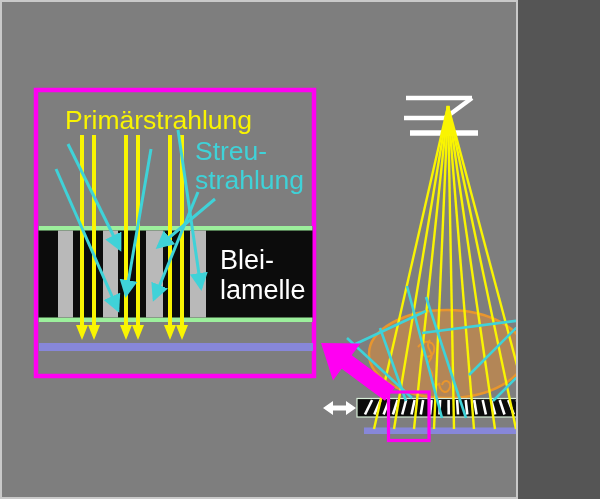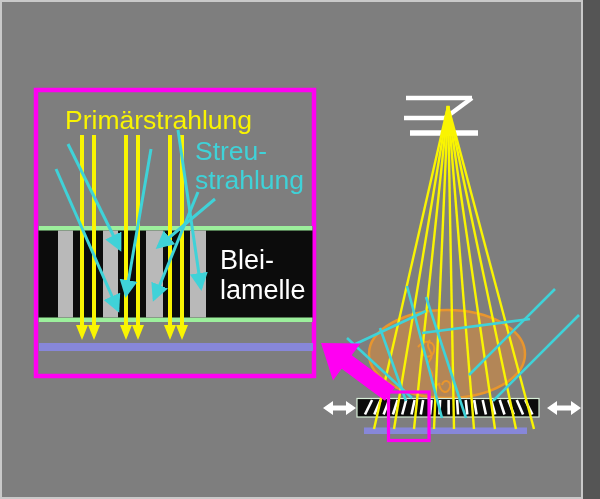--- a/index.html
+++ b/index.html
@@ -1,18 +1,18 @@
 <!DOCTYPE html>
 <html style="--bg: #7e7e7e; --yellow: #f9f402; --cyan: #3fd2d8; --magenta: #ff00f2; --green: #9cef9c; --purple: #8787d9; --orange: #e8962e; --orangefill: rgba(222,140,55,0.55); --white: #ffffff; --black: #0c0c0c; --slotgray: #b9b9b9;"><head>
 <meta charset="utf-8">
 <style>
   html,body{margin:0;padding:0;background:#555;}
   #stage{
     position:relative;
-    width:583px;height:499px;
+    width:518px;height:499px;
     background:var(--bg,#7e7e7e);
     box-sizing:border-box;
     border:2px solid #c9c9c9;
     overflow:hidden;
     font-family:"Liberation Sans", sans-serif;
   }
   svg{position:absolute;left:0;top:0;}
   text{font-family:"Liberation Sans", sans-serif;}
   .t-primary{fill:var(--yellow);font-size:26.5px;}
   .t-scatter{fill:var(--cyan);font-size:26.5px;}

